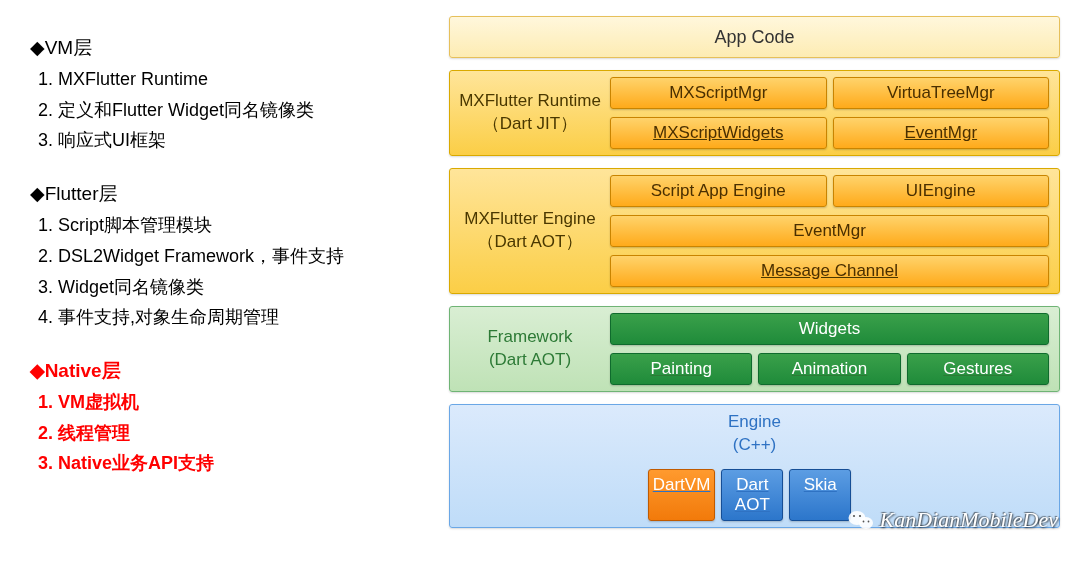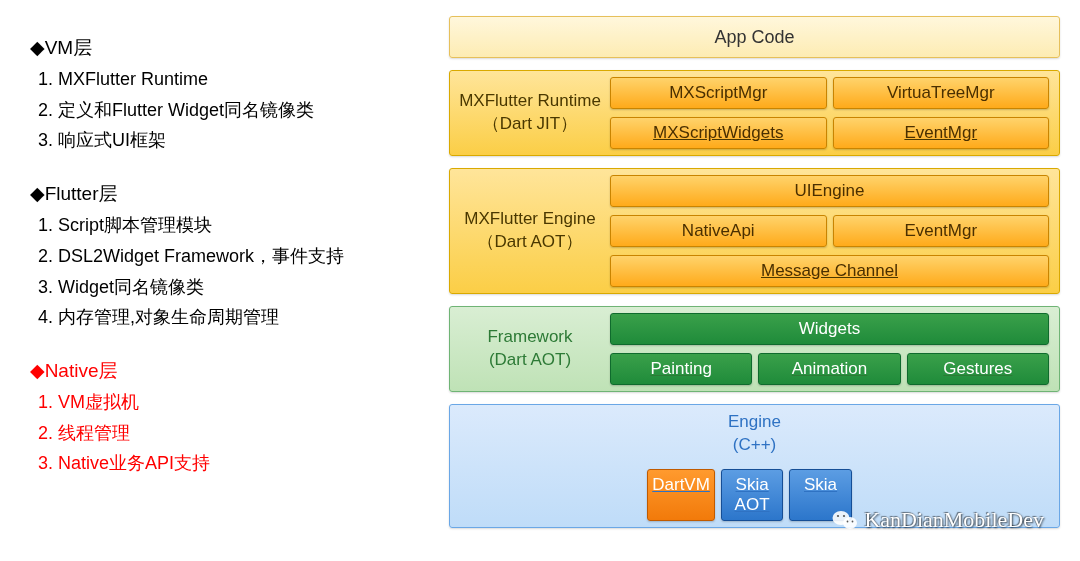--- a/index.html
+++ b/index.html
@@ -4,21 +4,21 @@
 <style>
 * { margin: 0; padding: 0; box-sizing: border-box; }
 body { font-family: "Microsoft YaHei", "Segoe UI", Arial, sans-serif; background: #fff; width: 1080px; height: 561px; position: relative; }
 
 .left { position: absolute; left: 30px; top: 32px; width: 400px; font-size: 18px; line-height: 1.7; }
 .sec { margin-bottom: 22px; }
 .sec-title { font-size: 19px; }
 .sec-title::before { content: "◆"; }
 .sec ol { list-style: decimal; padding-left: 28px; }
 .sec li { font-size: 18px; }
-.red, .red .sec-title, .red li { color: #ff0000; }
+.red, .red .sec-title, .red li { color: #ff0000; font-weight: bold; }
 
 .right { position: absolute; left: 440px; top: 16px; width: 620px; padding-left: 9px; }
 
 .box { border: 1px solid; border-radius: 3px; margin-bottom: 12px; display: flex; align-items: center; box-shadow: 0 1px 2px rgba(0,0,0,0.15); }
 .box-label { width: 160px; text-align: center; font-size: 17px; line-height: 1.35; padding: 6px 6px; }
 .box-content { flex: 1; padding: 6px 10px 6px 0; }
 
 .row { display: flex; gap: 6px; margin-bottom: 8px; }
 .row:last-child { margin-bottom: 0; text-decoration: underline; }
 .pill { flex: 1; text-align: center; font-size: 17px; padding: 5px 4px; border: 1px solid; border-radius: 3px; box-shadow: 0 1px 2px rgba(0,0,0,0.2); }
@@ -32,42 +32,42 @@
 
 
 .green-box { border-color: #6fb475; background: linear-gradient(#d9eed3, #bfe2b6); color: #2d7a36; align-items: center; }
 .pill-green { border-color: #0f6b2d; background: linear-gradient(#3aa04a, #1f8b3a); color: #fff; }
 
 
 .blue-box { border-color: #6aa7e6; background: linear-gradient(#dbeafc, #bfdcf8); color: #2f72c3; flex-direction: column; }
 .pill-blue { border-color: #154e96; background: linear-gradient(#5c9de3, #2c76cb); color: #fff; }
 .pill-orange2 { border-color: #c05a00; background: linear-gradient(#ff9a2e, #f27a0a); color: #fff; }
 
-.watermark { position: absolute; right: 36px; bottom: 28px; font-family: Georgia, serif; font-size: 22px; color: #fff; text-shadow: 1px 1px 2px rgba(0,0,0,0.7), -1px -1px 1px rgba(0,0,0,0.5); pointer-events: none; }
+.watermark { position: absolute; right: 22px; bottom: 28px; font-family: Georgia, serif; font-style: italic; font-size: 22px; color: #fff; text-shadow: 1px 1px 2px rgba(0,0,0,0.7), -1px -1px 1px rgba(0,0,0,0.5); pointer-events: none; }
 .watermark svg { vertical-align: -4px; margin-right: 6px; }
 </style>
 </head>
 <body>
 
 <div class="left">
   <div class="sec">
     <div class="sec-title">VM层</div>
     <ol>
       <li>MXFlutter Runtime</li>
       <li>定义和Flutter Widget同名镜像类</li>
       <li>响应式UI框架</li>
     </ol>
   </div>
   <div class="sec">
     <div class="sec-title">Flutter层</div>
     <ol>
       <li>Script脚本管理模块</li>
       <li>DSL2Widget Framework，事件支持</li>
       <li>Widget同名镜像类</li>
-      <li>内存管理,对象生命周期管理</li>
+      <li>事件支持,对象生命周期管理</li>
     </ol>
   </div>
   <div class="sec red">
     <div class="sec-title">Native层</div>
     <ol>
       <li>VM虚拟机</li>
       <li>线程管理</li>
       <li>Native业务API支持</li>
     </ol>
   </div>
@@ -96,24 +96,24 @@
     </div>
   </div>
 
   <div class="box yellow-box">
     <div class="box-label">
       <div>MXFlutter Engine</div>
       <div>（Dart AOT）</div>
     </div>
     <div class="box-content">
       <div class="row">
+        <div class="pill pill-orange">Script App Engine</div>
         <div class="pill pill-orange">UIEngine</div>
       </div>
       <div class="row">
-        <div class="pill pill-orange">NativeApi</div>
         <div class="pill pill-orange">EventMgr</div>
       </div>
       <div class="row">
         <div class="pill pill-orange">Message Channel</div>
       </div>
     </div>
   </div>
 
   <div class="box green-box">
     <div class="box-label">
@@ -133,21 +133,21 @@
   </div>
 
   <div class="box blue-box">
     <div class="box-label">
       <div>Engine</div>
       <div>(C++)</div>
     </div>
     <div class="box-content">
       <div class="row">
         <div class="pill pill-orange2">DartVM</div>
-        <div class="pill pill-blue">Skia AOT</div>
+        <div class="pill pill-blue">Dart AOT</div>
         <div class="pill pill-blue">Skia</div>
       </div>
     </div>
   </div>
 
 </div>
 
 <div class="watermark">
   <svg width="26" height="22" viewBox="0 0 26 22">
       <ellipse cx="9" cy="9" rx="8.5" ry="7" fill="#fff" opacity="0.9"></ellipse>

